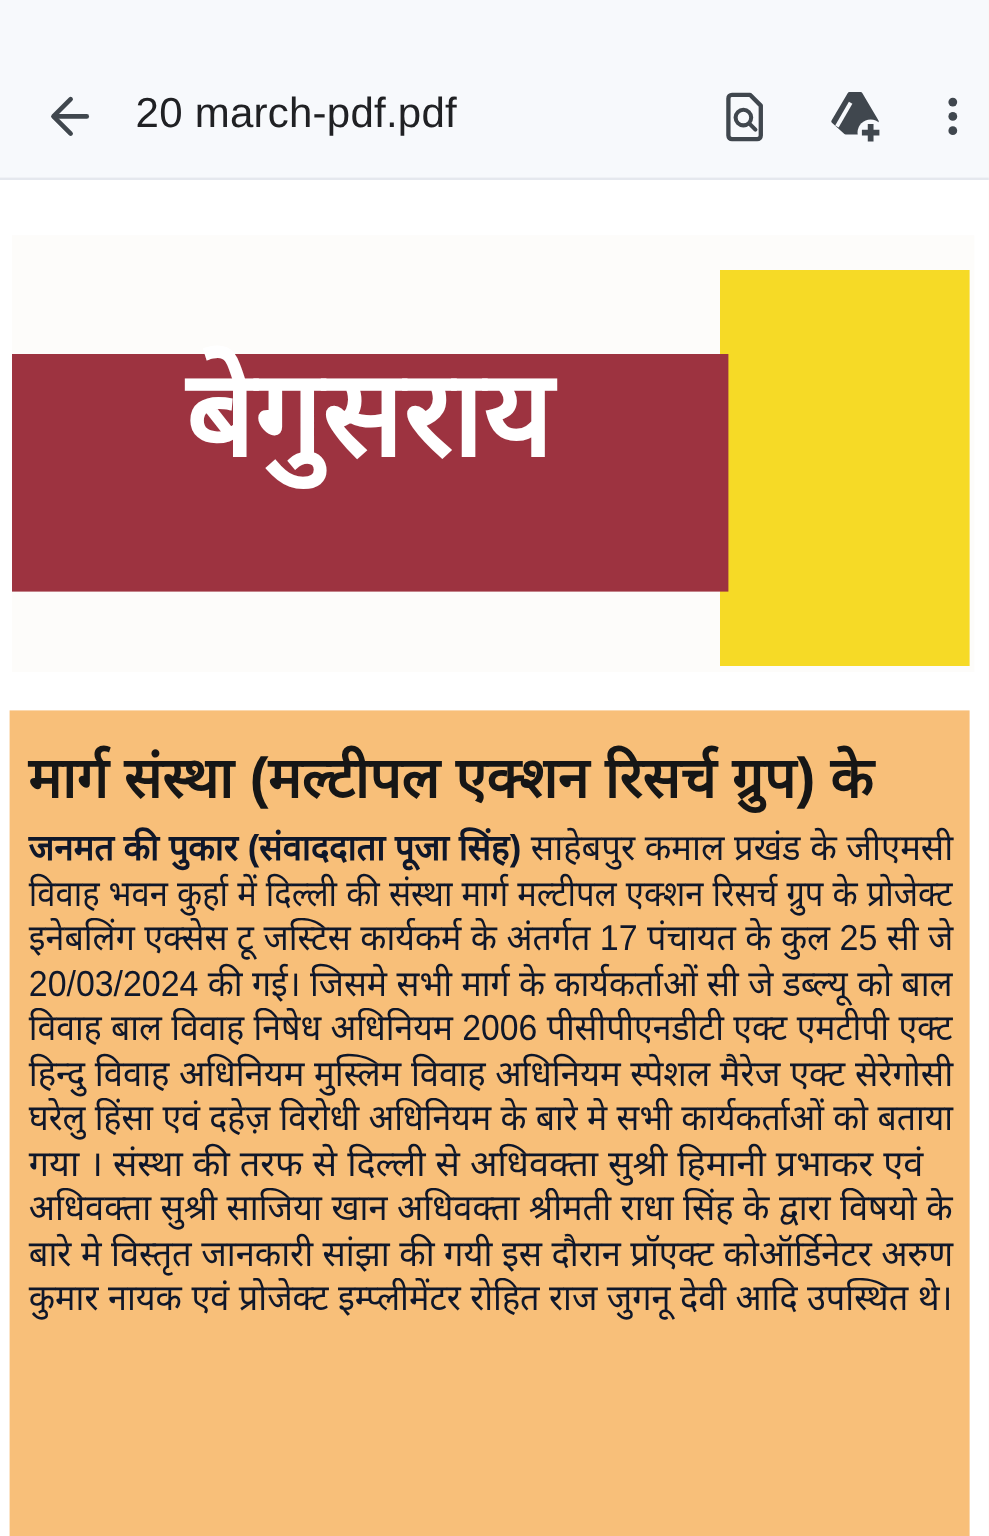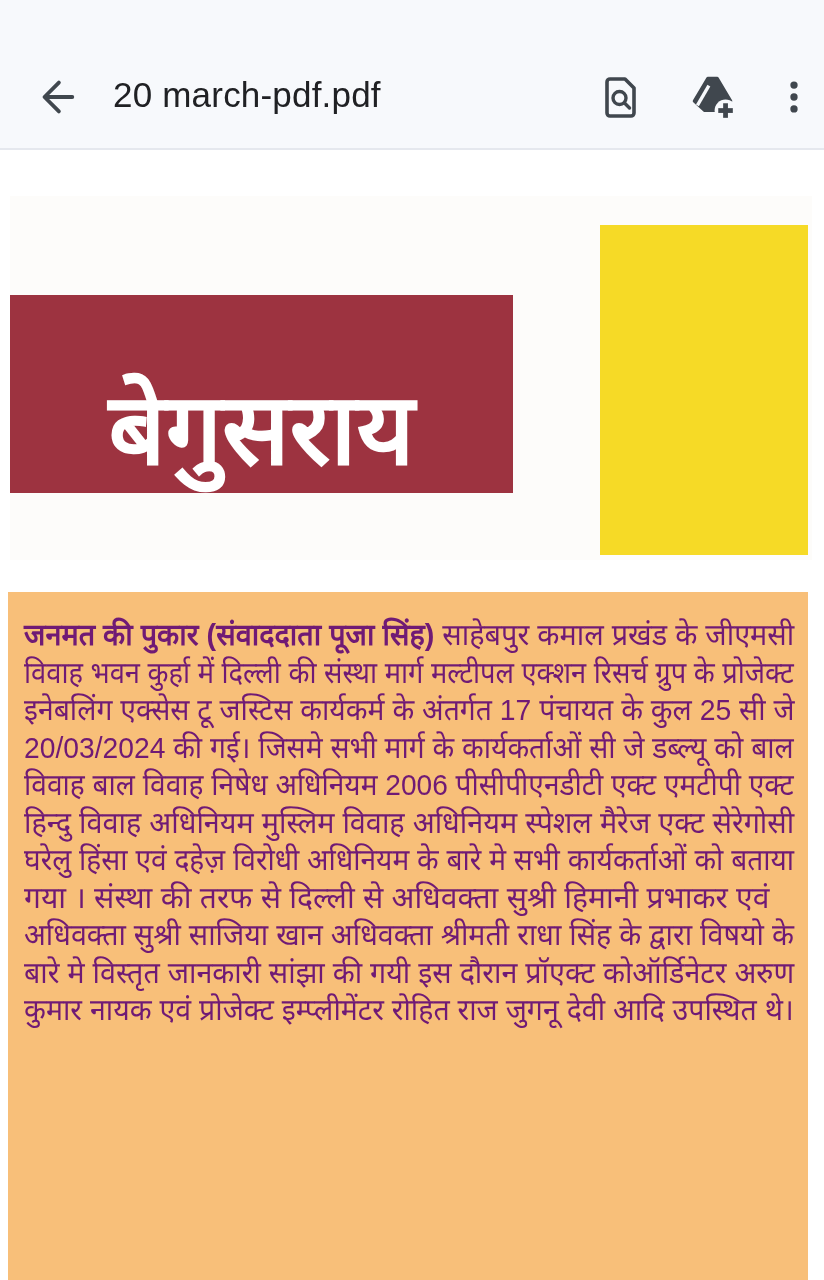--- a/index.html
+++ b/index.html
@@ -31,40 +31,40 @@
   
   .viewer{
     position:absolute;left:0;top:150px;width:824px;height:1130px;
     background:#ffffff;
   }
   .photo-area{
     position:absolute;left:10px;top:46px;width:802px;height:364px;
     background:#fdfcfa;
   }
   .banner{
-    position:absolute;left:10px;top:145px;width:503px;height:198px;
-    display:flex;align-items:flex-end;justify-content:center;z-index:3;
+    position:absolute;left:10px;top:145px;width:597px;height:198px;
+    display:flex;align-items:flex-start;justify-content:center;z-index:3;
   }
   .banner span{
     color:#ffffff;font-weight:bold;font-size:100px;line-height:1;
     padding-bottom:14px;white-space:nowrap;
   }
   .yellow-block{
     position:absolute;left:600px;top:75px;width:208px;height:330px;z-index:2;
   }
   .article{
     position:absolute;left:8px;top:442px;width:800px;height:688px;
     box-sizing:border-box;padding:16px 14px 0 16px;overflow:hidden;z-index:1;
   }
   .headline{
     margin:6px 0 8px 0;font-size:47px;line-height:67px;font-weight:bold;
     color:#161616;
   }
   .bodytext{
-    margin-top:6px;font-size:30px;line-height:37.5px;color:#701a75;
+    margin-top:6px;font-size:30px;line-height:37.5px;color:#0f172a;
   }
   .fitline{display:block;white-space:nowrap;transform-origin:left center;}
 </style>
 </head>
 <body>
 
 <div class="appbar">
   <button class="iconbtn back-btn">
     <span>
       <svg width="46" height="46" viewBox="0 0 48 48">
@@ -115,20 +115,21 @@
     <div class="photo-area"></div>
 
     <div class="banner" style="background: rgb(157, 51, 64);">
       <span class="fitline">बेगुसराय</span>
     </div>
 
     <div class="yellow-block" style="background: rgb(246, 218, 38);"></div>
 
     <div class="article" style="background: rgb(248, 191, 121);">
       <h1 class="headline">
+        <span class="fitline">मार्ग संस्था (मल्टीपल एक्शन रिसर्च ग्रुप) के</span>
       </h1>
       <div class="bodytext">
         <span class="fitline" style="transform: scaleX(0.961298);"><b>जनमत की पुकार (संवाददाता पूजा सिंह)</b>&nbsp;<span>साहेबपुर कमाल प्रखंड के जीएमसी</span></span>
         <span class="fitline" style="transform: scaleX(0.909091);">विवाह भवन कुर्हा में दिल्ली की संस्था मार्ग मल्टीपल एक्शन रिसर्च ग्रुप के प्रोजेक्ट</span>
         <span class="fitline" style="transform: scaleX(0.944785);">इनेबलिंग एक्सेस टू जस्टिस  कार्यकर्म  के अंतर्गत  17 पंचायत के कुल 25 सी जे</span>
         <span class="fitline" style="transform: scaleX(0.94132);">20/03/2024 की गई। जिसमे सभी मार्ग के कार्यकर्ताओं सी जे डब्ल्यू को बाल</span>
         <span class="fitline" style="transform: scaleX(0.93674);">विवाह बाल विवाह निषेध अधिनियम 2006 पीसीपीएनडीटी एक्ट एमटीपी एक्ट</span>
         <span class="fitline" style="transform: scaleX(0.9601);">हिन्दु विवाह अधिनियम  मुस्लिम विवाह अधिनियम स्पेशल मैरेज एक्ट सेरेगोसी</span>
         <span class="fitline" style="transform: scaleX(0.937881);">घरेलु हिंसा एवं दहेज़ विरोधी अधिनियम  के बारे मे सभी कार्यकर्ताओं को बताया</span>
         <span class="fitline">गया ।  संस्था की तरफ से दिल्ली से अधिवक्ता सुश्री हिमानी प्रभाकर एवं</span>

